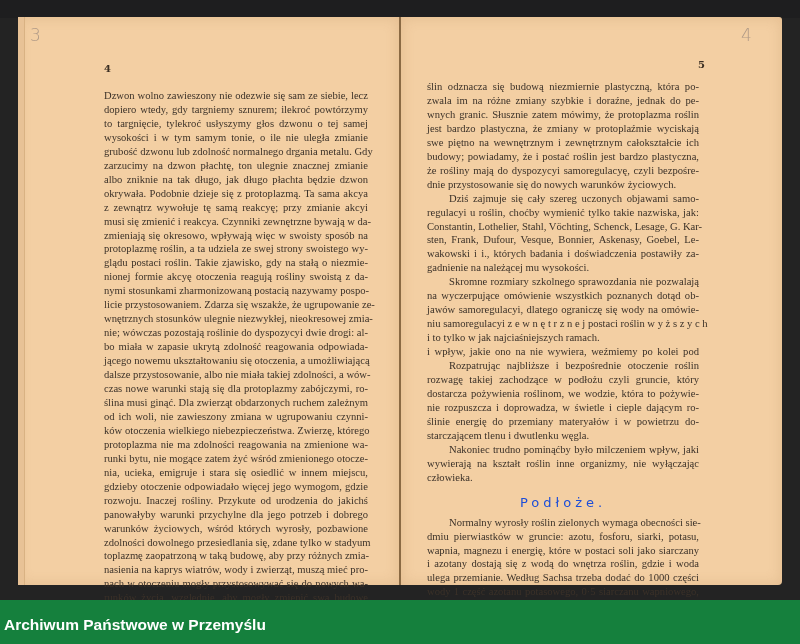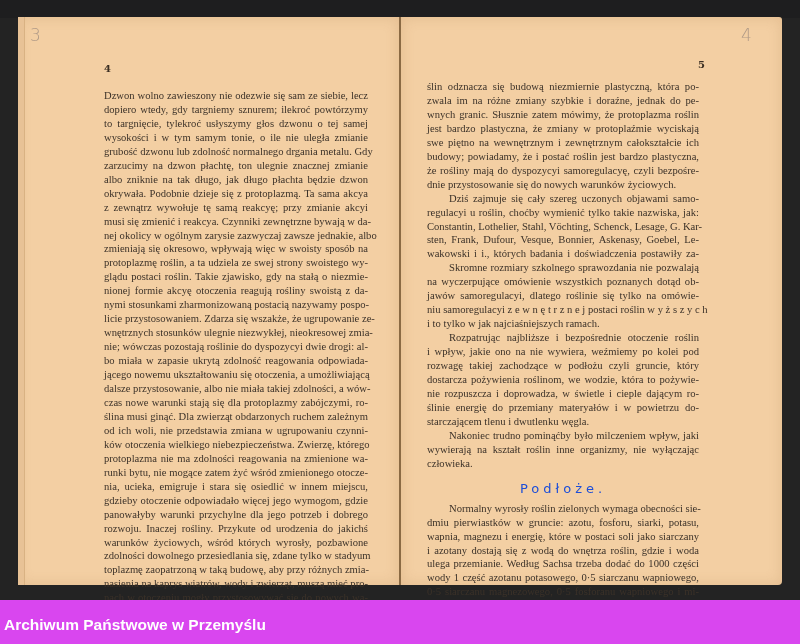--- a/index.html
+++ b/index.html
@@ -18,21 +18,21 @@
   .pagenum{position:absolute;font-size:10px;color:#3a2e22;font-weight:bold;}
   .pagenum.left{left:86px;top:46px;}
   .pagenum.right{left:297px;top:42px;}
   .text{position:absolute;font-family:"Liberation Serif",serif;font-size:10.6px;line-height:13.95px;color:#3b3128;text-align:justify;}
   .text.left{left:86px;top:72px;width:264px;}
   .text.right{left:26px;top:63px;width:272px;}
   .text .line{display:block;white-space:nowrap;text-align:justify;text-align-last:justify;}
   .text .line.last{text-align-last:left;}
   .text .indent{padding-left:22px;}
   .heading{display:block;text-align:center;font-family:"DejaVu Sans",sans-serif;font-size:13px;letter-spacing:4px;color:#1d4ed8;margin:11px 0 6px 0;}
-  .footer{position:absolute;left:0;top:600px;width:800px;height:44px;background:#d946ef;}
+  .footer{position:absolute;left:0;top:600px;width:800px;height:44px;background:#15803d;}
   .footer-label{position:absolute;left:4px;top:16px;font-family:"Liberation Sans",sans-serif;font-weight:bold;font-size:15.5px;color:#ffffff;}
 </style>
 </head>
 <body>
 
 <div class="scan">
   <div class="scan-top"></div>
   <div class="spread">
 
     <div class="page left">
@@ -42,42 +42,41 @@
           <span class="line">Dzwon wolno zawieszony nie odezwie się sam ze siebie, lecz</span>
           <span class="line">dopiero wtedy, gdy targniemy sznurem; ilekroć powtórzymy</span>
           <span class="line">to targnięcie, tylekroć usłyszymy głos dzwonu o tej samej</span>
           <span class="line">wysokości i w tym samym tonie, o ile nie uległa zmianie</span>
           <span class="line">grubość dzwonu lub zdolność normalnego drgania metalu. Gdy</span>
           <span class="line">zarzucimy na dzwon płachtę, ton ulegnie znacznej zmianie</span>
           <span class="line">albo zniknie na tak długo, jak długo płachta będzie dzwon</span>
           <span class="line">okrywała. Podobnie dzieje się z protoplazmą. Ta sama akcya</span>
           <span class="line">z zewnątrz wywołuje tę samą reakcyę; przy zmianie akcyi</span>
           <span class="line">musi się zmienić i reakcya. Czynniki zewnętrzne bywają w da-</span>
-          <span class="line">nej okolicy w ogólnym zarysie zazwyczaj zawsze jednakie, albo</span>
           <span class="line">zmieniają się okresowo, wpływają więc w swoisty sposób na</span>
           <span class="line">protoplazmę roślin, a ta udziela ze swej strony swoistego wy-</span>
           <span class="line">glądu postaci roślin. Takie zjawisko, gdy na stałą o niezmie-</span>
           <span class="line">nionej formie akcyę otoczenia reagują rośliny swoistą z da-</span>
           <span class="line">nymi stosunkami zharmonizowaną postacią nazywamy pospo-</span>
           <span class="line">licie przystosowaniem. Zdarza się wszakże, że ugrupowanie ze-</span>
           <span class="line">wnętrznych stosunków ulegnie niezwykłej, nieokresowej zmia-</span>
           <span class="line">nie; wówczas pozostają roślinie do dyspozycyi dwie drogi: al-</span>
           <span class="line">bo miała w zapasie ukrytą zdolność reagowania odpowiada-</span>
           <span class="line">jącego nowemu ukształtowaniu się otoczenia, a umożliwiającą</span>
           <span class="line">dalsze przystosowanie, albo nie miała takiej zdolności, a wów-</span>
           <span class="line">czas nowe warunki stają się dla protoplazmy zabójczymi, ro-</span>
           <span class="line">ślina musi ginąć. Dla zwierząt obdarzonych ruchem zależnym</span>
-          <span class="line">od ich woli, nie przedstawia zmiana w ugrupowaniu czynni-</span>
+          <span class="line">od ich woli, nie zawieszony zmiana w ugrupowaniu czynni-</span>
           <span class="line">ków otoczenia wielkiego niebezpieczeństwa. Zwierzę, którego</span>
           <span class="line">protoplazma nie ma zdolności reagowania na zmienione wa-</span>
           <span class="line">runki bytu, nie mogące zatem żyć wśród zmienionego otocze-</span>
           <span class="line">nia, ucieka, emigruje i stara się osiedlić w innem miejscu,</span>
           <span class="line">gdzieby otoczenie odpowiadało więcej jego wymogom, gdzie</span>
+          <span class="line">rozwoju. Inaczej rośliny. Przykute od urodzenia do jakichś</span>
           <span class="line">panowałyby warunki przychylne dla jego potrzeb i dobrego</span>
-          <span class="line">rozwoju. Inaczej rośliny. Przykute od urodzenia do jakichś</span>
           <span class="line">warunków życiowych, wśród których wyrosły, pozbawione</span>
           <span class="line">zdolności dowolnego przesiedlania się, zdane tylko w stadyum</span>
           <span class="line">toplazmę zaopatrzoną w taką budowę, aby przy różnych zmia-</span>
           <span class="line">nasienia na kaprys wiatrów, wody i zwierząt, muszą mieć pro-</span>
           <span class="line">nach w otoczeniu mogły przystosowywać się do nowych wa-</span>
           <span class="line">runków życia, względnie, aby mogły zmienić swą budowę</span>
           <span class="line">w kierunku najodpowiedniejszym dla zmienionych stosunków.</span>
           <span class="line">Doświadczenia pouczają nas, że rzeczywiście protoplazma ro-</span>
         </div>
     </div>
@@ -97,31 +96,32 @@
             <span class="line">budowy; powiadamy, że i postać roślin jest bardzo plastyczna,</span>
             <span class="line">że rośliny mają do dyspozycyi samoregulacyę, czyli bezpośre-</span>
             <span class="line last">dnie przystosowanie się do nowych warunków życiowych.</span>
           </div>
         <div>
             <span class="line indent">Dziś zajmuje się cały szereg uczonych objawami samo-</span>
             <span class="line">regulacyi u roślin, choćby wymienić tylko takie nazwiska, jak:</span>
             <span class="line">Constantin, Lothelier, Stahl, Vöchting, Schenck, Lesage, G. Kar-</span>
             <span class="line">sten, Frank, Dufour, Vesque, Bonnier, Askenasy, Goebel, Le-</span>
             <span class="line">wakowski i i., których badania i doświadczenia postawiły za-</span>
+            <span class="line last">gadnienie na należącej mu wysokości.</span>
           </div>
         <div>
             <span class="line indent">Skromne rozmiary szkolnego sprawozdania nie pozwalają</span>
             <span class="line">na wyczerpujące omówienie wszystkich poznanych dotąd ob-</span>
-            <span class="line">jawów samoregulacyi, dlatego roślinie się tylko na omówie-</span>
+            <span class="line">jawów samoregulacyi, dlatego ograniczę się wody na omówie-</span>
             <span class="line">niu samoregulacyi z e w n ę t r z n e j postaci roślin w y ż s z y c h</span>
             <span class="line last">i to tylko w jak najciaśniejszych ramach.</span>
           </div>
         <div>
+            <span class="line">i wpływ, jakie ono na nie wywiera, weźmiemy po kolei pod</span>
             <span class="line indent">Rozpatrując najbliższe i bezpośrednie otoczenie roślin</span>
-            <span class="line">i wpływ, jakie ono na nie wywiera, weźmiemy po kolei pod</span>
             <span class="line">rozwagę takiej zachodzące w podłożu czyli gruncie, który</span>
             <span class="line">dostarcza pożywienia roślinom, we wodzie, która to pożywie-</span>
             <span class="line">nie rozpuszcza i doprowadza, w świetle i cieple dającym ro-</span>
             <span class="line">ślinie energię do przemiany materyałów i w powietrzu do-</span>
             <span class="line last">starczającem tlenu i dwutlenku węgla.</span>
           </div>
         <div>
             <span class="line indent">Nakoniec trudno pominąćby było milczeniem wpływ, jaki</span>
             <span class="line">wywierają na kształt roślin inne organizmy, nie wyłączając</span>
             <span class="line last">człowieka.</span>

